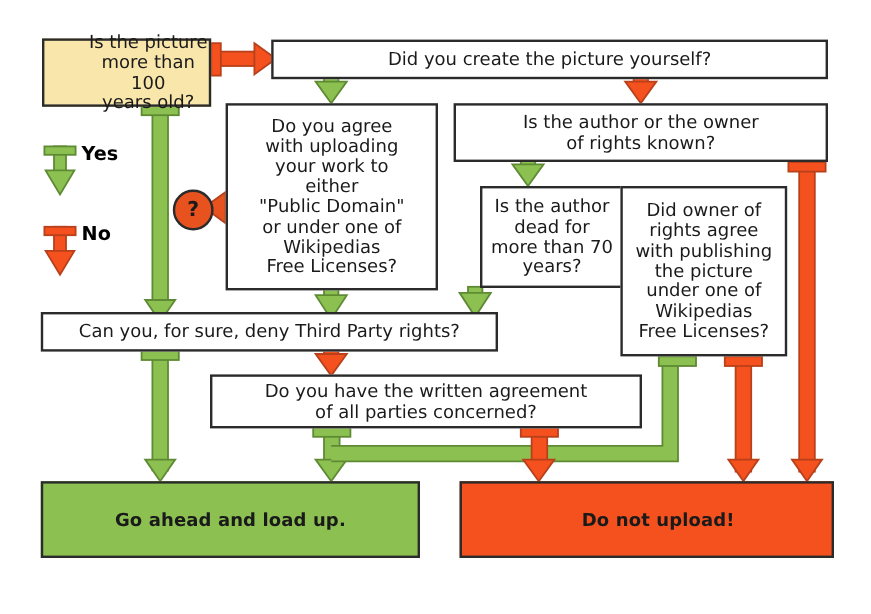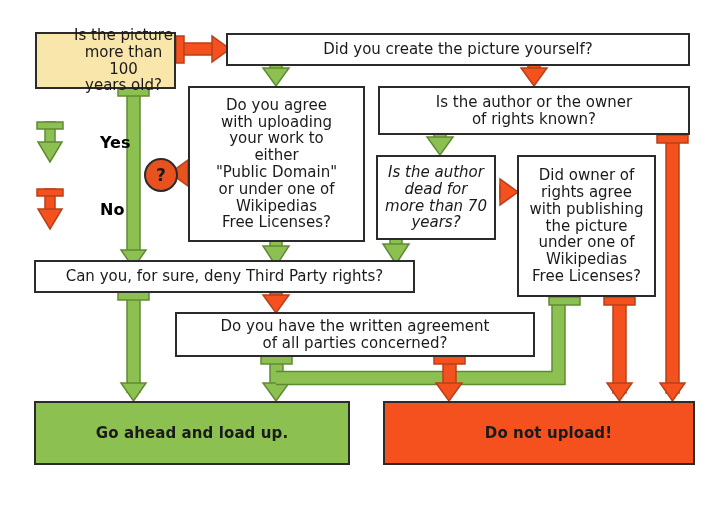--- a/index.html
+++ b/index.html
@@ -49,23 +49,21 @@
     font-size: 15px;
     font-weight: bold;
     letter-spacing: 0.1px;
   }
   .node-yes-end { background: #8cc152; }
   .node-no-end  { background: #f4511e; }
 
   .legend-item {
     position: absolute;
     display: flex;
-    align-items: center;
     z-index: 6;
-    gap: 32px;
   }
   .legend-label {
     font-size: 16px;
     font-weight: bold;
     color: #000000;
     margin-left: 2px;
   }
   .legend-glyph { display: block; }
 
   .qmark {
@@ -213,21 +211,21 @@
     </span>
   </div>
 
   <div class="node node-q" style="left:378px; top:86px; width:312px; height:49px;">
     <span>
       <span>Is the author or the owner</span><br>
       <span>of rights known?</span>
     </span>
   </div>
 
-  <div class="node node-q" style="left:376px; top:155px; width:120px; height:85px;font-style:italic;">
+  <div class="node node-q" style="left:400px; top:155px; width:120px; height:85px;">
     <span>
       <span>Is the author</span><br>
       <span>dead for</span><br>
       <span>more than 70</span><br>
       <span>years?</span>
     </span>
   </div>
 
   <div class="node node-q" style="left:517px; top:155px; width:139px; height:142px;">
     <span>

